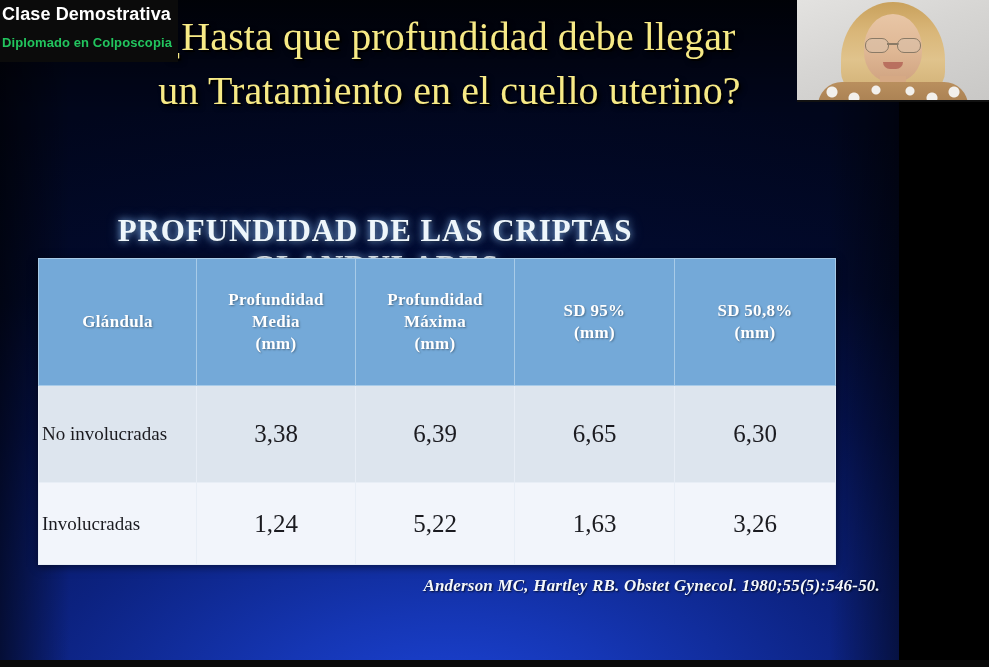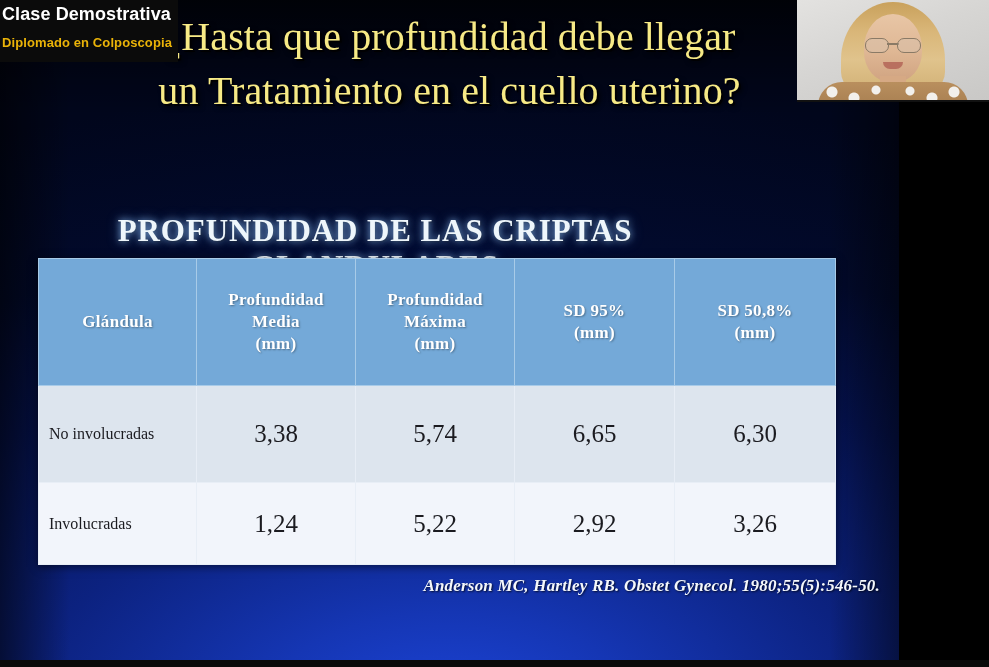--- a/index.html
+++ b/index.html
@@ -138,22 +138,22 @@
     height: 79px;
     background: #f2f5fb;
   }
   #crypt-table tbody td {
     color: #1b1b20;
     font-size: 25px;
     border-color: #e8eef6;
   }
   #crypt-table tbody td.label-cell {
     text-align: left;
-    padding-left: 10px;
-    font-size: 16px;
+    padding-left: 3px;
+    font-size: 19px;
   }
   
   col.c-gland  { width: 158px; }
   col.c-media  { width: 159px; }
   col.c-max    { width: 159px; }
   col.c-sd95   { width: 160px; }
   col.c-sd997  { width: 161px; }
 
   #citation {
     position: absolute;
@@ -186,21 +186,21 @@
     font-weight: 700;
     color: #ffffff;
     letter-spacing: 0.1px;
     line-height: 24px;
     white-space: nowrap;
   }
   #banner .line2 {
     font-family: "Liberation Sans", sans-serif;
     font-size: 13px;
     font-weight: 700;
-    color: #eab308;
+    color: #22c55e;
     letter-spacing: 0.1px;
     line-height: 22px;
     margin-top: 6px;
     white-space: nowrap;
   }
 
   
   #webcam {
     position: absolute;
     left: 797px;
@@ -333,29 +333,29 @@
           <th>SD 95%
 (mm)</th>
           <th>SD 50,8%
 (mm)</th>
         </tr>
       </thead>
       <tbody>
         <tr class="row-a">
           <td class="label-cell">No involucradas</td>
           <td>3,38</td>
-          <td>5,74</td>
+          <td>6,39</td>
           <td>6,65</td>
           <td>6,30</td>
         </tr>
         <tr class="row-b">
           <td class="label-cell">Involucradas</td>
           <td>1,24</td>
           <td>5,22</td>
-          <td>2,92</td>
+          <td>1,63</td>
           <td>3,26</td>
         </tr>
       </tbody>
     </table>
 
     <div id="citation">Anderson MC, Hartley RB. Obstet Gynecol. 1980;55(5):546-50.</div>
   </div>
 
   <div id="banner">
     <div class="line1">Clase Demostrativa</div>

